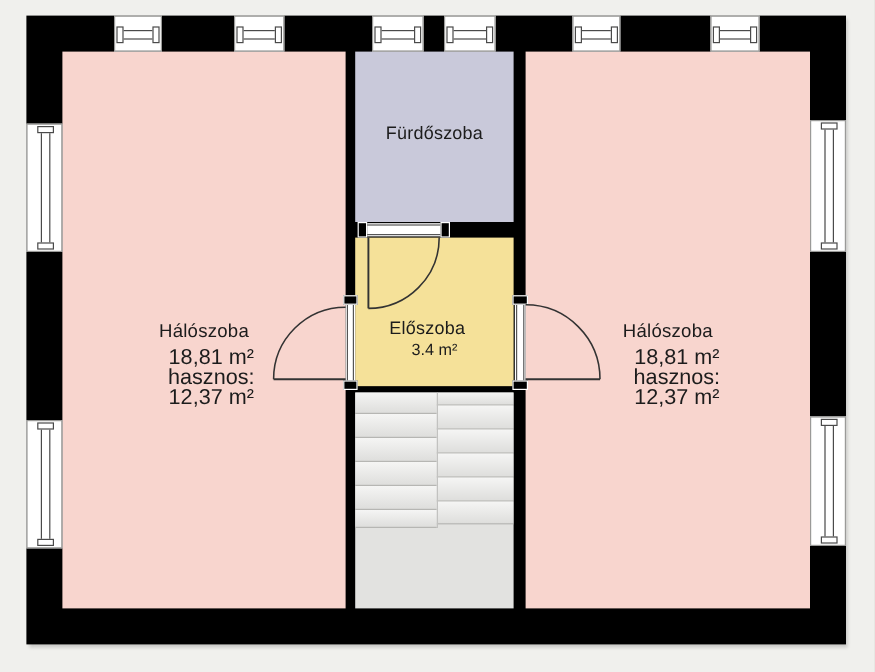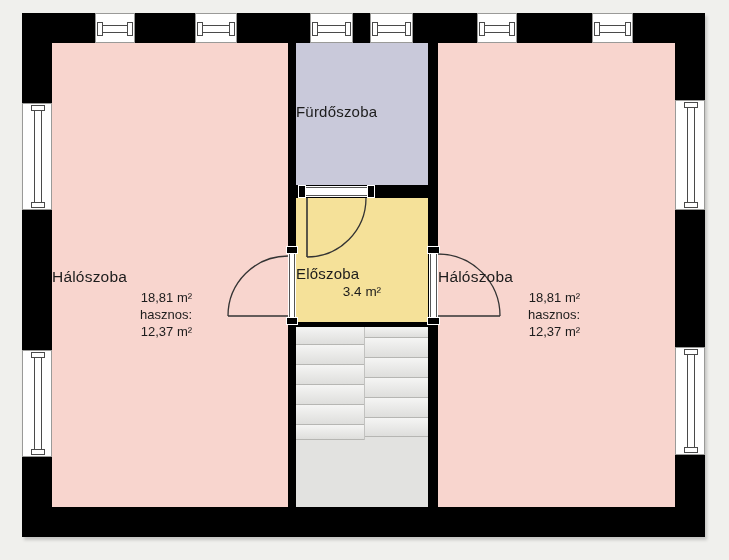--- a/index.html
+++ b/index.html
@@ -51,22 +51,22 @@
   
   #staircase{position:absolute;left:296px;top:327px;width:132px;height:180px;
              background:#e2e2e0;overflow:hidden;}
   #stairs-top-wall{position:absolute;left:296px;top:322px;width:132px;height:5px;background:var(--c-wall,#000);}
   .step{position:absolute;background:linear-gradient(#f5f5f4,#dededc);border-bottom:1px solid #b6b6b3;box-sizing:border-box;}
   .step.l{left:0;width:68px;}
   .step.r{left:68px;width:64px;}
   #stair-divider{position:absolute;left:68px;top:0;width:1px;height:113px;background:#c2c2c0;}
 
   
-  .room-title{position:absolute;text-align:left;font-size:15.5px;color:#1c1c1c;letter-spacing:.2px;}
-  .room-sub{position:absolute;font-size:13px;color:#1c1c1c;line-height:17px;text-align:right;}
+  .room-title{position:absolute;text-align:center;font-size:15.5px;color:#1c1c1c;letter-spacing:.2px;}
+  .room-sub{position:absolute;font-size:18px;color:#1c1c1c;line-height:17px;text-align:center;}
   .room-area{position:absolute;text-align:center;font-size:13.5px;color:#1c1c1c;}
 
   
   #doors-svg{position:absolute;left:0;top:0;pointer-events:none;}
 </style>
 </head>
 <body>
 
 <div id="stage">
 

